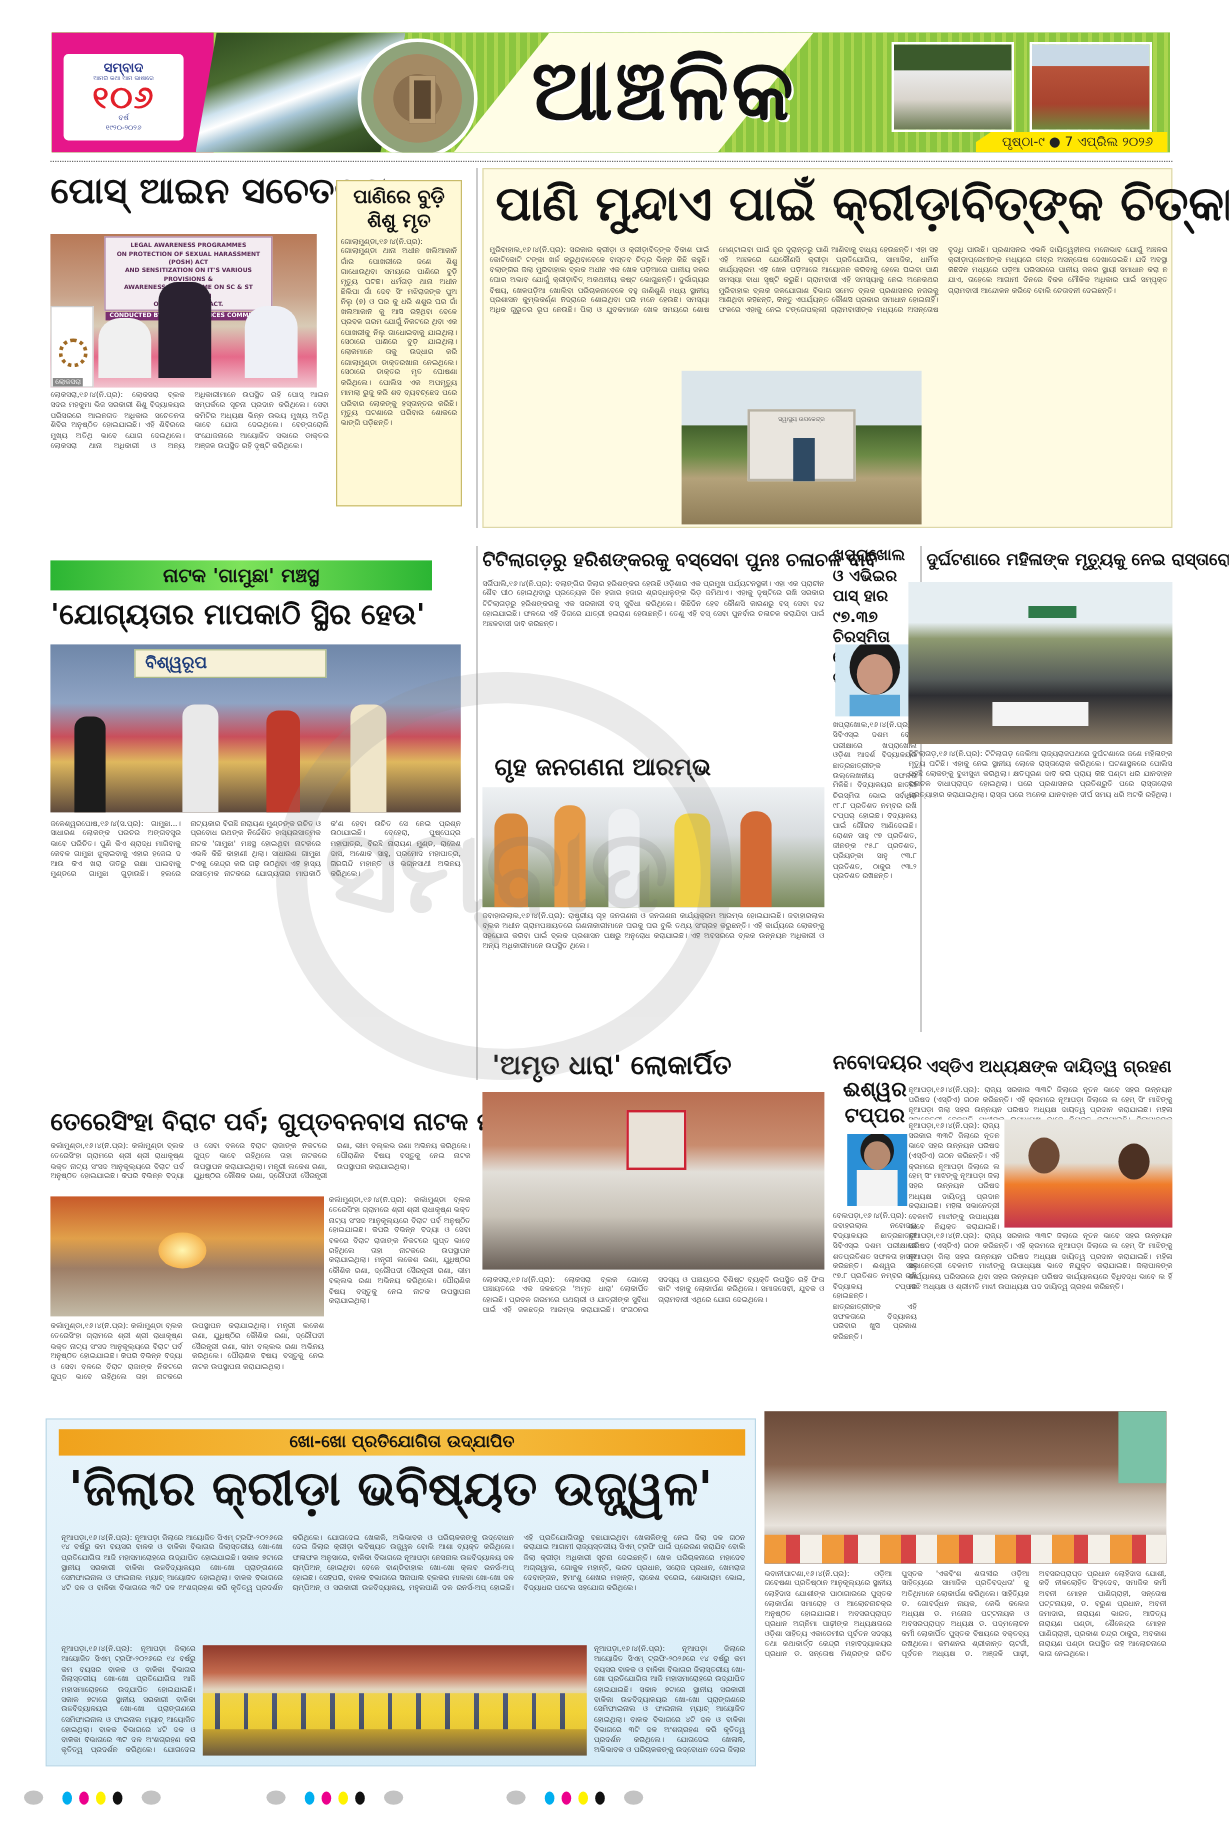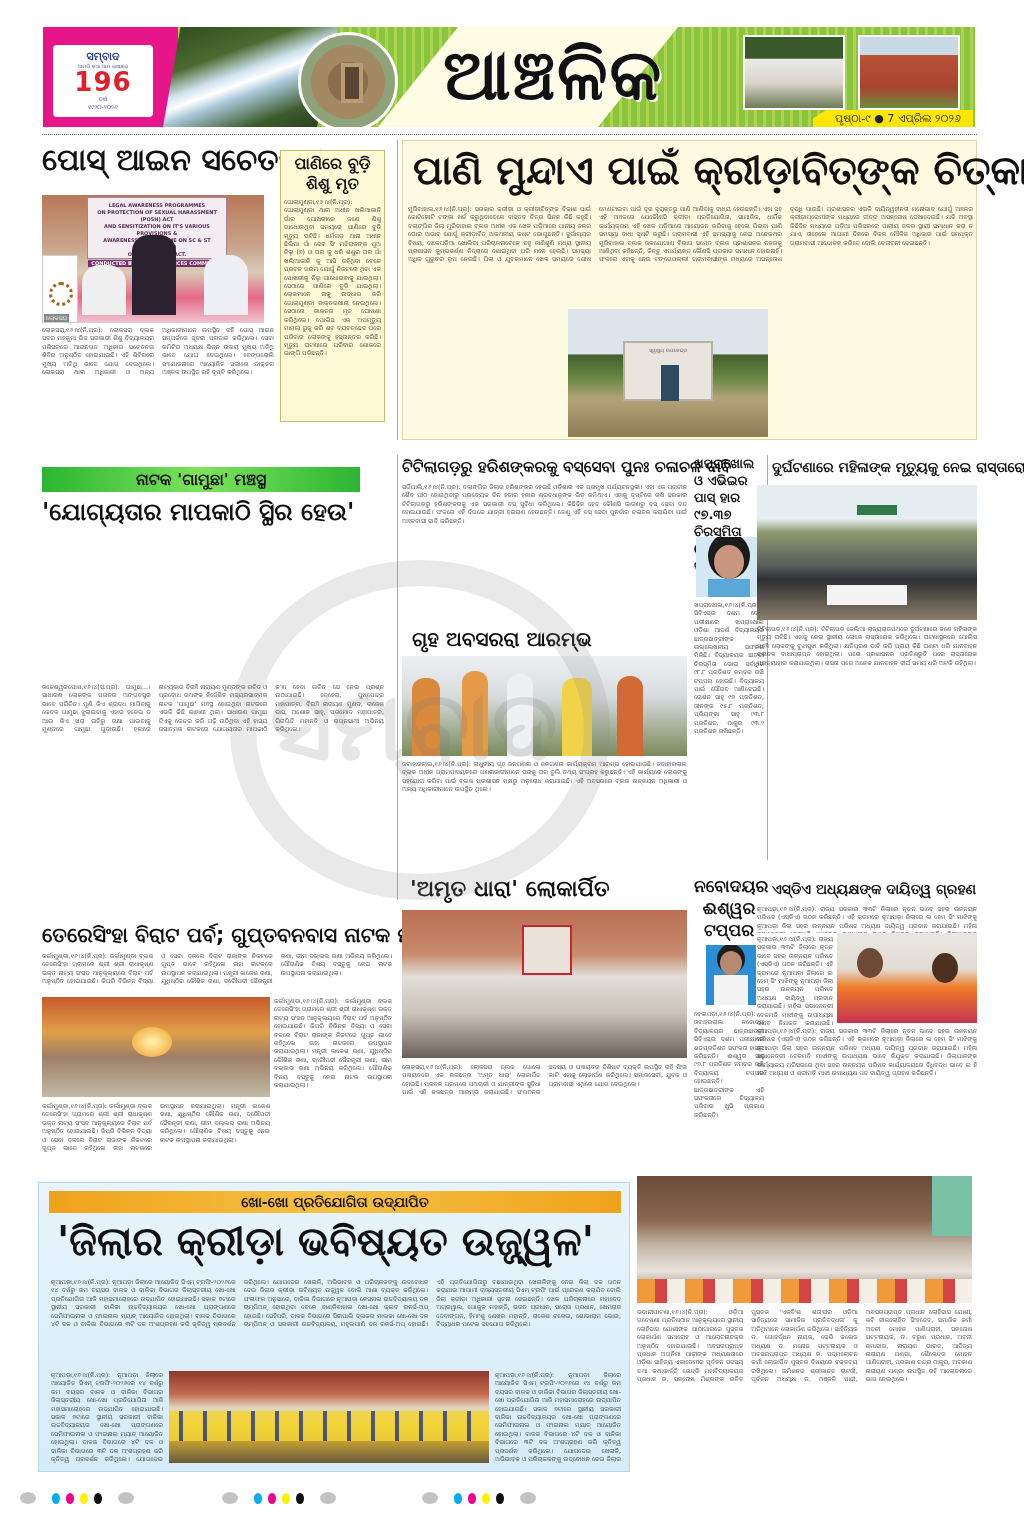--- a/index.html
+++ b/index.html
@@ -62,21 +62,21 @@
 </style>
 </head>
 <body>
 
 <header class="abs masthead">
   <div class="mast-stripes"></div>
   <div class="mast-pink">
     <div class="logo-box">
       <span class="logo-top">ସମ୍ବାଦ</span>
       <span class="logo-sub">ଆମରି କଥା ଆମ ଭାଷାରେ</span>
-      <span class="logo-num">196</span>
+      <span class="logo-num">୧୦୬</span>
       <span class="logo-yrs">ବର୍ଷ</span>
       <span class="logo-yrs">୧୯୨୦-୨୦୨୬</span>
     </div>
   </div>
   <div class="waterfall"></div>
   <div class="temple-circle">
     <div class="temple-door"></div>
   </div>
   <div class="mast-white"></div>
   <h1 class="mast-title">ଆଞ୍ଚଳିକ</h1>
@@ -129,20 +129,27 @@
       <div style="position:absolute;left:36px;top:22px;width:18px;height:36px;background:#2f4a63;"></div>
     </div>
   </div>
 </article>
 
 <div class="abs green-bar" style="left:42px;top:467px;width:318px;height:25px;">
   <div style="text-align:center;font-size:16px;line-height:25px;font-weight:bold;color:#111;">ନାଟକ 'ଗାମୁଛା' ମଞ୍ଚସ୍ଥ</div>
 </div>
 <article class="abs" style="left:42px;top:495px;width:342px;height:420px;">
   <h2 class="headline" style="font-size:24px;line-height:34px;">'ଯୋଗ୍ୟତାର ମାପକାଠି ସ୍ଥିର ହେଉ'</h2>
+  <div class="photo" style="left:0;top:42px;width:342px;height:140px;background:linear-gradient(180deg,#6f87a9 0%,#8fa4c4 35%,#c94f5b 55%,#dfb85e 70%,#5e4a3c 100%);">
+    <div style="position:absolute;left:70px;top:4px;width:160px;height:24px;background:#f7f1d8;border:1px solid #ab8;font-size:14px;line-height:22px;color:#1d3c7a;font-weight:bold;padding-left:8px;">ବିଶ୍ୱରୂପ</div>
+    <div style="position:absolute;left:20px;top:60px;width:26px;height:80px;background:#1c1c1c;border-radius:10px 10px 0 0;"></div>
+    <div style="position:absolute;left:110px;top:50px;width:30px;height:90px;background:#e9e9e9;border-radius:10px 10px 0 0;"></div>
+    <div style="position:absolute;left:180px;top:55px;width:28px;height:85px;background:#bf3a2b;border-radius:10px 10px 0 0;"></div>
+    <div style="position:absolute;left:250px;top:50px;width:30px;height:90px;background:#efe5c9;border-radius:10px 10px 0 0;"></div>
+  </div>
   <div class="body-cols" style="position:absolute;left:0;top:188px;width:342px;height:228px;column-count:3;">ଜଳେଶ୍ୱରପୋଷ,୧୬।୪(ସ.ପ୍ର): ଗାମୁଛା...। ସାଧାରଣ ଲୋକଙ୍କ ପରଚର ଅଙ୍ଗବସ୍ତ୍ର ଭାବେ ପରିଚିତ। ପୁଣି କିଏ ଶ୍ରାଦ୍ଧ ମାଗିବାକୁ କେବଳ ଗାମୁଛା ଝୁଲାଇବାକୁ ଏହାର ହଜେଇ ଦ ଆଉ କିଏ ଖରା ତାତିରୁ ରକ୍ଷା ପାଇବାକୁ ମୁଣ୍ଡରେ ଗାମୁଛା ଗୁଡ଼ାଉଛି। ହଲରେ ନାଟ୍ୟକାର ବିରଞ୍ଚି ନାରାୟଣ ମୁଣ୍ଡଙ୍କ ରଚିତ ଓ ପ୍ରବୋଧ ରଥଙ୍କ ନିର୍ଦ୍ଦେଶିତ ହାସ୍ୟରସାତ୍ମକ ନାଟକ 'ଗାମୁଛା' ମଞ୍ଚସ୍ଥ ହୋଇଥିବା ନାଟକରେ ଏଭଳି କିଛି କାହାଣୀ ଥିଲା। ସାଧାରଣ ଗାମୁଛା ଟିଏକୁ କେନ୍ଦ୍ର କରି ଗଢ଼ି ଉଠିଥିବା ଏହି ହାସ୍ୟ ରସାତ୍ମକ ନାଟକରେ ଯୋଗ୍ୟତାର ମାପକାଠି କ'ଣ ହେବା ଉଚିତ ସେ ନେଇ ପ୍ରଶ୍ନ ଉଠାଯାଇଛି। ବେହେରା, ପୁଷ୍ପେନ୍ଦ୍ର ମହାପାତ୍ର, ବିରଞ୍ଚି ନାରାୟଣ ମୁଣ୍ଡ, ରାଜେଶ ଦାସ, ଅଶୋକ ସାହୁ, ପ୍ରମୋଦ ମହାପାତ୍ର, ଗିରଗିନ୍ଦି ମହାନ୍ତି ଓ ଭଗ୍ନସାଥୀ ଅଭିନୟ କରିଥିଲେ।</div>
 </article>
 
 <div class="vrule" style="left:397px;top:455px;height:445px;"></div>
 
 <article class="abs" style="left:402px;top:455px;width:285px;height:170px;">
   <h2 class="headline" style="font-size:15.5px;line-height:24px;">ଟିଟିଲାଗଡ଼ରୁ ହରିଶଙ୍କରକୁ ବସ୍‌ସେବା ପୁନଃ ଚଳାଚଳ ଦାବି</h2>
   <div class="body-cols" style="position:absolute;left:0;top:28px;width:285px;height:120px;column-count:1;">ସର୍ଗିପାଲି,୧୬।୪(ନି.ପ୍ର): ବଲାଙ୍ଗିର ଜିଲାର ହରିଶଙ୍କର ହେଉଛି ଓଡ଼ିଶାର ଏକ ପ୍ରମୁଖ ପର୍ଯ୍ୟଟନସ୍ଥଳୀ। ଏହା ଏକ ପ୍ରାଚୀନ ଶୈବ ପୀଠ ହୋଇଥିବାରୁ ପ୍ରତ୍ୟେକ ଦିନ ହଜାର ହଜାର ଶ୍ରଦ୍ଧାଳୁଙ୍କ ଭିଡ଼ ଜମିଥାଏ। ଏହାକୁ ଦୃଷ୍ଟିରେ ରଖି ସରକାର ଟିଟିଲାଗଡ଼ରୁ ହରିଶଙ୍କରକୁ ଏକ ସରକାରୀ ବସ୍ ସୁବିଧା କରିଥିଲେ। କିଛିଦିନ ହେବ କୌଣସି କାରଣରୁ ବସ୍ ସେବା ବନ୍ଦ ହୋଇଯାଇଛି। ଫଳରେ ଏହି ଦିଗରେ ଯାତ୍ରୀ ହଇରାଣ ହେଉଛନ୍ତି। ତେଣୁ ଏହି ବସ୍ ସେବା ପୁନର୍ବାର ଚଳାଚଳ କରାଯିବା ପାଇଁ ଅଞ୍ଚଳବାସୀ ଦାବି କରିଛନ୍ତି।</div>
 </article>
 
@@ -160,21 +167,21 @@
 <article class="abs" style="left:772px;top:455px;width:205px;height:400px;">
   <h2 class="headline" style="font-size:14px;line-height:24px;">ଦୁର୍ଘଟଣାରେ ମହିଳାଙ୍କ ମୃତ୍ୟୁକୁ ନେଇ ରାସ୍ତାରୋକ</h2>
   <div class="photo" style="left:-15px;top:30px;width:220px;height:135px;background:linear-gradient(180deg,#e6eef2 0%,#e6eef2 25%,#8e9a70 35%,#565c5a 60%,#2e2f33 70%,#8b7d69 100%);">
     <div style="position:absolute;left:100px;top:20px;width:40px;height:10px;background:#2f7a4a;"></div>
     <div style="position:absolute;left:70px;top:100px;width:80px;height:20px;background:#f4f4f4;"></div>
   </div>
   <div class="body-cols" style="position:absolute;left:-15px;top:170px;width:220px;height:225px;">ଟିଟିଲାଗଡ଼,୧୬।୪(ନି.ପ୍ର): ଟିଟିଲାଗଡ଼ ଜେଲିଆ ରାଜ୍ୟରାଜପଥରେ ଦୁର୍ଘଟଣାରେ ଜଣେ ମହିଳାଙ୍କ ମୃତ୍ୟୁ ଘଟିଛି। ଏହାକୁ ନେଇ ସ୍ଥାନୀୟ ଲୋକେ ରାସ୍ତାରୋକ କରିଥିଲେ। ଘଟଣାସ୍ଥଳରେ ପୋଲିସ ପହଞ୍ଚି ଲୋକଙ୍କୁ ବୁଝାସୁଝା କରିଥିଲା। କ୍ଷତିପୂରଣ ଦାବି କରି ପ୍ରାୟ କିଛି ଘଣ୍ଟା ଧରି ଯାନବାହନ ଚଳାଚଳ ବାଧାପ୍ରାପ୍ତ ହୋଇଥିଲା। ପରେ ପ୍ରଶାସନର ପ୍ରତିଶ୍ରୁତି ପରେ ରାସ୍ତାରୋକ ପ୍ରତ୍ୟାହାର କରାଯାଇଥିଲା। ରାସ୍ତା ପରେ ଅନେକ ଯାନବାହନ ଦୀର୍ଘ ସମୟ ଧରି ଅଟକି ରହିଥିଲା।</div>
 </article>
 
 <article class="abs" style="left:402px;top:626px;width:285px;height:232px;">
-  <h2 class="headline" style="font-size:20px;line-height:26px;padding-left:10px;">ଗୃହ ଅବସରରା ଆରମ୍ଭ</h2>
+  <h2 class="headline" style="font-size:20px;line-height:26px;padding-left:10px;">ଗୃହ ଜନଗଣନା ଆରମ୍ଭ</h2>
   <div class="photo" style="left:0;top:30px;width:285px;height:100px;background:linear-gradient(180deg,#eef1f3 0%,#d8dcdf 40%,#7a8a5b 100%);">
     <div style="position:absolute;left:10px;top:22px;width:28px;height:78px;background:#d98a3d;border-radius:12px 12px 0 0;"></div>
     <div style="position:absolute;left:60px;top:15px;width:26px;height:85px;background:#e59a47;border-radius:12px 12px 0 0;"></div>
     <div style="position:absolute;left:105px;top:18px;width:26px;height:82px;background:#eef0f2;border-radius:12px 12px 0 0;"></div>
     <div style="position:absolute;left:160px;top:22px;width:30px;height:78px;background:#f0d348;border-radius:12px 12px 0 0;"></div>
     <div style="position:absolute;left:215px;top:20px;width:26px;height:80px;background:#d36a35;border-radius:12px 12px 0 0;"></div>
   </div>
   <div class="body-cols" style="position:absolute;left:0;top:134px;width:285px;height:98px;column-count:1;">ଜବାହାରଲାଲ,୧୬।୪(ନି.ପ୍ର): ରାଷ୍ଟ୍ରୀୟ ଗୃହ ଜନଗଣନା ଓ ଜନଗଣନା କାର୍ଯ୍ୟକ୍ରମ ଆରମ୍ଭ ହୋଇଯାଇଛି। ଜବାହାରଲାଲ ବ୍ଲକ ଅଧୀନ ଗ୍ରାମପଞ୍ଚାୟତରେ ଗଣନାକାରୀମାନେ ଘରକୁ ଘର ବୁଲି ତଥ୍ୟ ସଂଗ୍ରହ କରୁଛନ୍ତି। ଏହି କାର୍ଯ୍ୟରେ ଲୋକଙ୍କୁ ସହଯୋଗ କରିବା ପାଇଁ ବ୍ଲକ ପ୍ରଶାସନ ପକ୍ଷରୁ ଅନୁରୋଧ କରାଯାଇଛି। ଏହି ଅବସରରେ ବ୍ଲକ ଉନ୍ନୟନ ଅଧିକାରୀ ଓ ଅନ୍ୟ ଅଧିକାରୀମାନେ ଉପସ୍ଥିତ ଥିଲେ।</div>
 </article>
 

